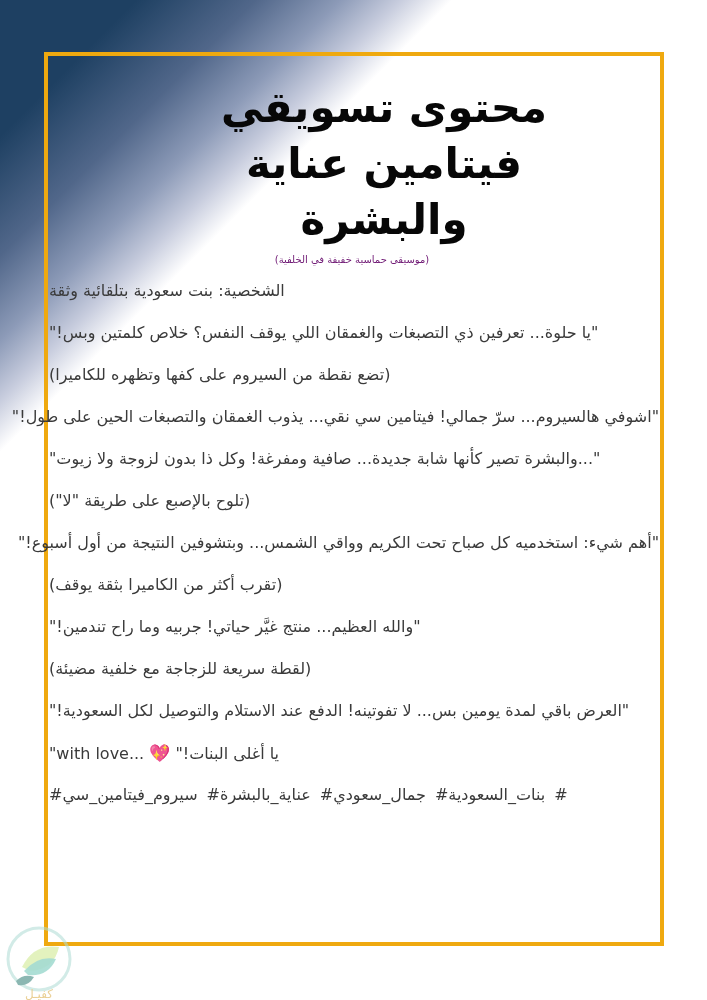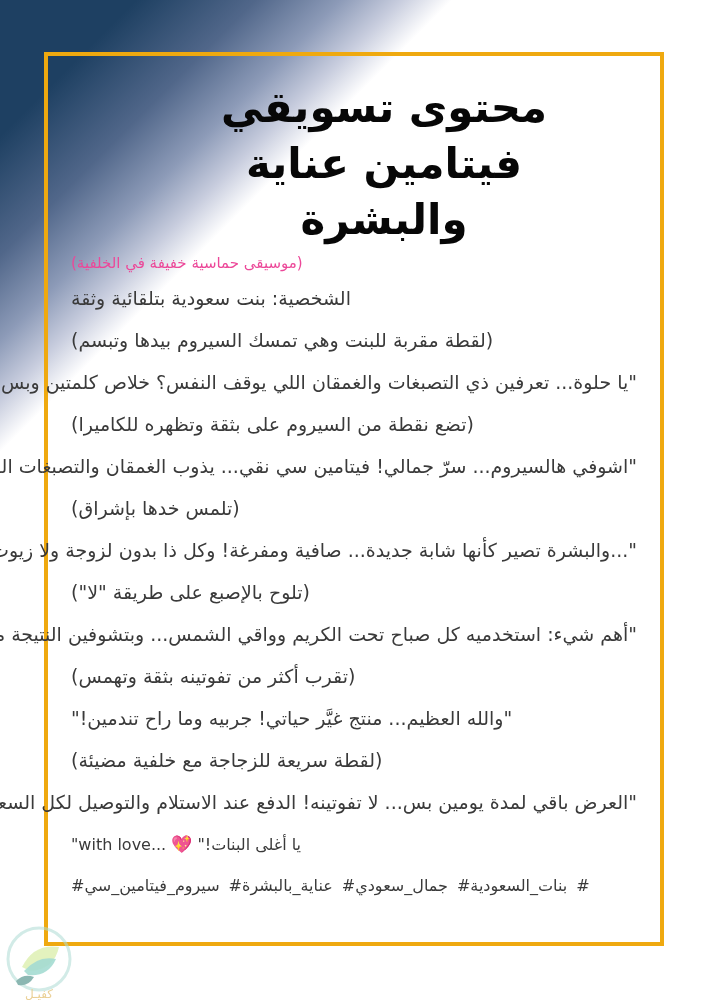--- a/index.html
+++ b/index.html
@@ -12,47 +12,47 @@
         #51678A 15%, #8D9BB8 20%,
         #C8CDDE 23.5%, #FFFFFF 26.5%, #FFFFFF 100%);
   }
   .frame{
     position:absolute;left:44px;top:52px;right:43px;bottom:54px;
     border:4px solid #EFA90F;
     box-sizing:border-box;
   }
   .inner{
     position:absolute;inset:0;
-    padding:0 23px;
+    padding:0 1px;
   }
   .title{
     margin-top:24px;
     text-align:center;
     transform:translateX(30px);
     font-weight:bold;
     font-size:42px;
     line-height:56px;
     color:#070707;
     letter-spacing:0px;
   }
   .subtitle{
     margin:6px 4px 0 0;
-    text-align:left;
-    font-size:15px;
-    color:#ec4899;
+    text-align:center;
+    font-size:10px;
+    color:#701a75;
   }
   .script{
     margin-top:18px;
   }
   .line{
     direction:rtl;
     text-align:left;          
     white-space:nowrap;
     margin:0 0 26px 0;
-    font-size:19px;
+    font-size:16px;
     line-height:16px;
     color:#3A3A3A;
   }
   .closing{
     display:flex;
     direction:ltr;
     align-items:center;
     gap:5px;
     margin:0 0 25px 0;
     font-size:16px;
@@ -98,29 +98,27 @@
     <div class="title" dir="rtl">
       <div>محتوى تسويقي</div>
       <div>فيتامين عناية</div>
       <div>والبشرة</div>
     </div>
 
     <p class="subtitle" dir="rtl">(موسيقى حماسية خفيفة في الخلفية)</p>
 
     <div class="script">
         <p class="line" dir="rtl">الشخصية: بنت سعودية بتلقائية وثقة</p>
-        <p class="line" dir="rtl">(لقطة مقربة للبنت وهي تمسك السيروم بيدها وتبسم)</p>
         <p class="line" dir="rtl">"يا حلوة... تعرفين ذي التصبغات والغمقان اللي يوقف النفس؟ خلاص كلمتين وبس!"</p>
-        <p class="line" dir="rtl">(تضع نقطة من السيروم على بثقة وتظهره للكاميرا)</p>
+        <p class="line" dir="rtl">(تضع نقطة من السيروم على كفها وتظهره للكاميرا)</p>
         <p class="line" dir="rtl">"اشوفي هالسيروم... سرّ جمالي! فيتامين سي نقي... يذوب الغمقان والتصبغات الحين على طول!"</p>
-        <p class="line" dir="rtl">(تلمس خدها بإشراق)</p>
         <p class="line" dir="rtl">"...والبشرة تصير كأنها شابة جديدة... صافية ومفرغة! وكل ذا بدون لزوجة ولا زيوت"</p>
         <p class="line" dir="rtl">(تلوح بالإصبع على طريقة "لا")</p>
         <p class="line" dir="rtl">"أهم شيء: استخدميه كل صباح تحت الكريم وواقي الشمس... وبتشوفين النتيجة من أول أسبوع!"</p>
-        <p class="line" dir="rtl">(تقرب أكثر من تفوتينه بثقة وتهمس)</p>
+        <p class="line" dir="rtl">(تقرب أكثر من الكاميرا بثقة يوقف)</p>
         <p class="line" dir="rtl">"والله العظيم... منتج غيَّر حياتي! جربيه وما راح تندمين!"</p>
         <p class="line" dir="rtl">(لقطة سريعة للزجاجة مع خلفية مضيئة)</p>
         <p class="line" dir="rtl">"العرض باقي لمدة يومين بس... لا تفوتينه! الدفع عند الاستلام والتوصيل لكل السعودية!"</p>
       </div>
 
     <div class="closing">
       <span>"with love... </span>
       <span class="heart">💖</span>
       <span dir="ltr">"!يا أغلى البنات</span>
     </div>

